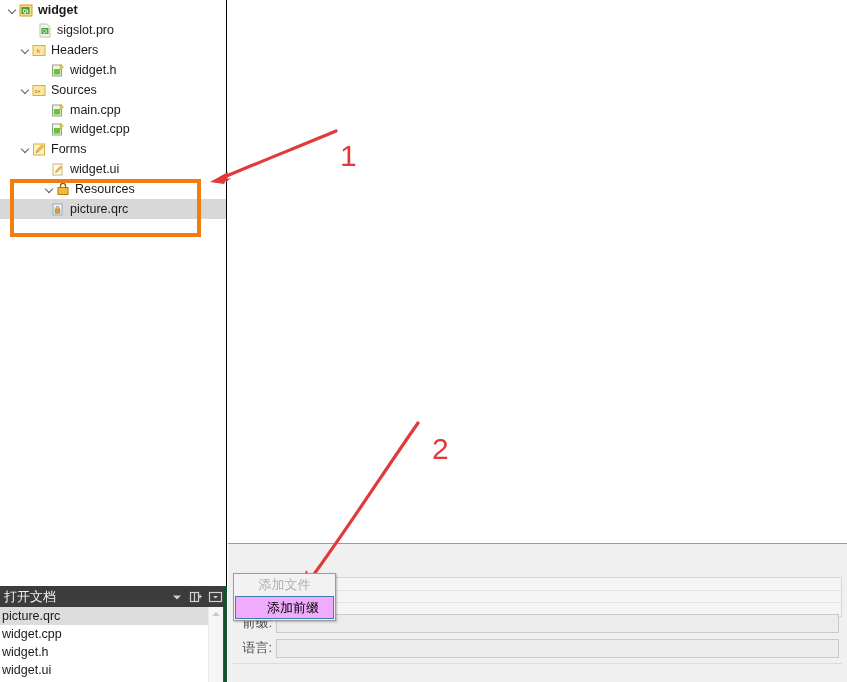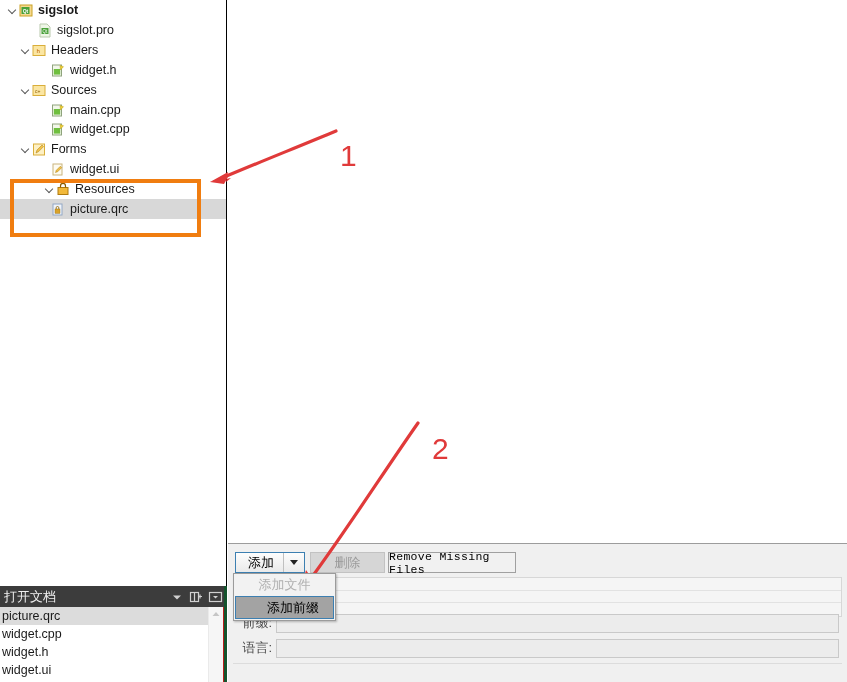--- a/index.html
+++ b/index.html
@@ -123,21 +123,21 @@
     background:#f2f2f2;border:1px solid #9b9b9b;box-sizing:border-box;
     box-shadow:1px 1px 2px rgba(0,0,0,.25);
     z-index:30;
   }
   .menu-item{
     height:22px;display:flex;align-items:center;justify-content:center;
     font-size:13px;
   }
   .menu-item.disabled{color:#b0b0b0;}
   .menu-item.highlighted{
-    background:#a3a3a3;color:#000;border:1px solid #3c7fb1;box-sizing:border-box;
+    background:#f0abfc;color:#000;border:1px solid #3c7fb1;box-sizing:border-box;
     margin:0 1px;height:23px;padding-left:17px;
   }
 
   
   #res-listarea{
     position:absolute;left:5px;top:33px;right:5px;height:40px;
     background:#f5f5f5;border:1px solid #d7d7d7;box-sizing:border-box;
   }
   .res-sep{height:1px;background:#e2e2e2;}
 
@@ -164,21 +164,21 @@
   <div class="tree-row root" style="top:0px;">
     <span style="width:6px;flex:0 0 6px;"></span>
     <span class="chev"></span>
     <span class="ico">
       <svg width="14" height="15" viewBox="0 0 14 15">
           <rect x="1" y="2" width="12" height="11" fill="#f6d98f" stroke="#c9a227"></rect>
           <rect x="2.5" y="4" width="8" height="7" fill="#4aa13a"></rect>
           <text x="6.5" y="10" font-size="5" fill="#fff" text-anchor="middle" font-family="Liberation Sans">Qt</text>
         </svg>
     </span>
-    <span class="tree-label">sigslot</span>
+    <span class="tree-label">widget</span>
   </div>
 
   <div class="tree-row" style="top:20px;">
     <span style="width:38px;flex:0 0 38px;"></span>
     <span class="ico">
       <svg width="14" height="15" viewBox="0 0 14 15">
           <path d="M2 1h7l3 3v10H2z" fill="#eef6e6" stroke="#b9c9ad"></path>
           <rect x="3.5" y="5" width="7" height="6" fill="#4aa13a"></rect>
           <text x="7" y="10" font-size="4.5" fill="#fff" text-anchor="middle" font-family="Liberation Sans">Qt</text>
         </svg>
@@ -331,33 +331,20 @@
 
   <div id="open-docs-scrollbar">
     <svg width="14" height="14" viewBox="0 0 14 14">
         <path d="M7 5l3.5 4h-7z" fill="#c6c6c6"></path>
       </svg>
   </div>
 </div>
 
 <div id="resource-editor-panel">
 
-  <div id="res-toolbar">
-    <div id="add-button">
-      <span id="add-button-label">添加</span>
-      <span id="add-button-sep"></span>
-      <span id="add-button-arrow">
-          <span class="caret-down"></span>
-        </span>
-    </div>
-
-    <div id="delete-button">删除</div>
-
-    <div id="remove-missing-files-button">Remove Missing Files</div>
-  </div>
 
   <div id="res-listarea">
     <div class="res-sep" style="margin-top:12px;"></div>
     <div class="res-sep" style="margin-top:11px;"></div>
   </div>
 
   <div id="res-form">
     <div class="form-row">
       <span class="form-label">前缀:</span>
       <span class="form-input"></span>

